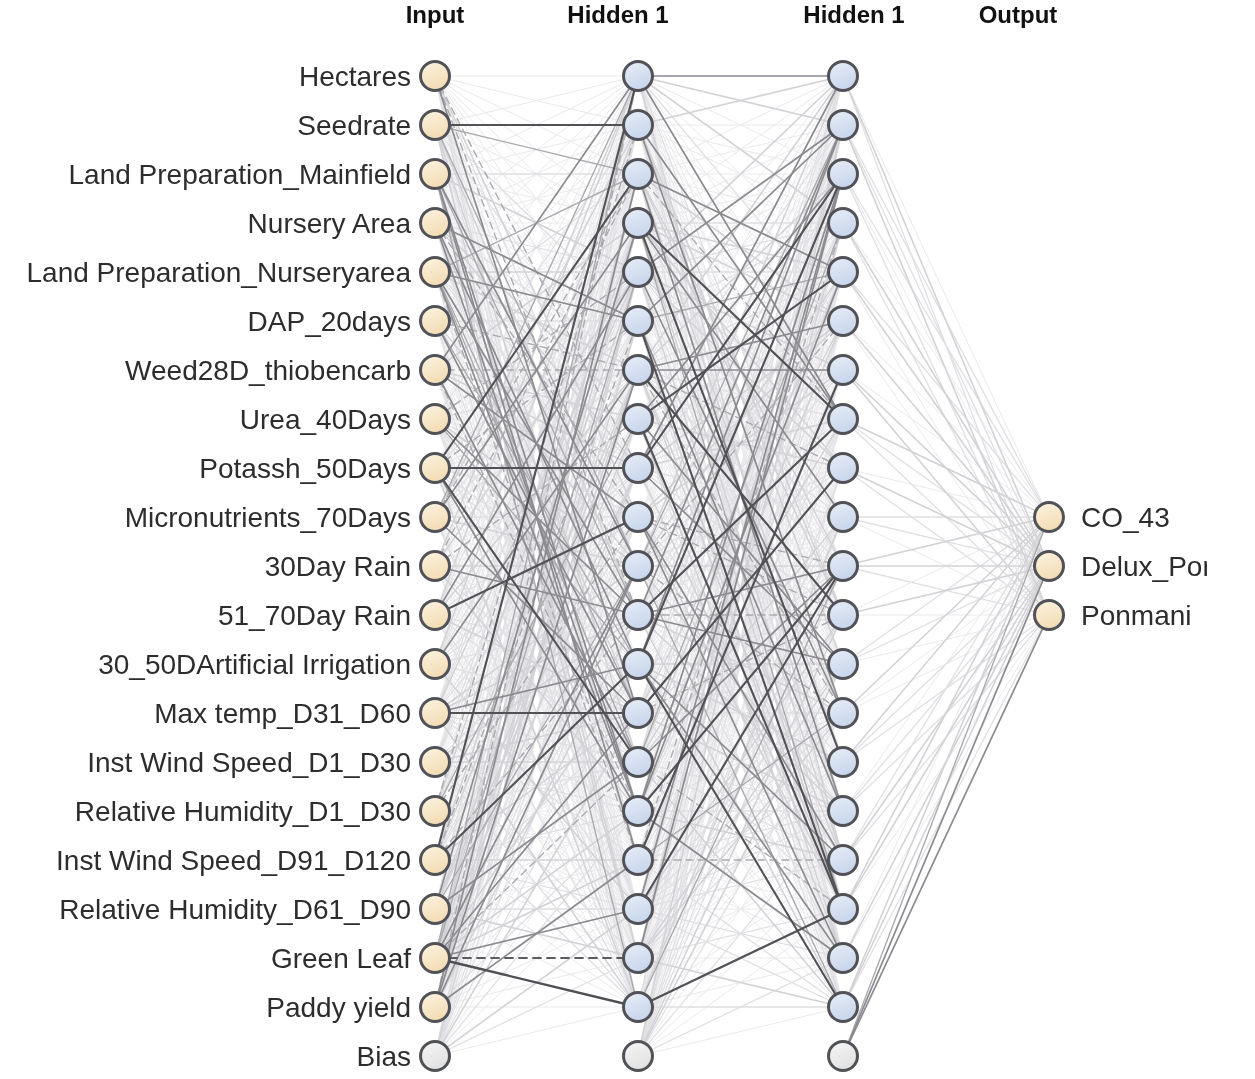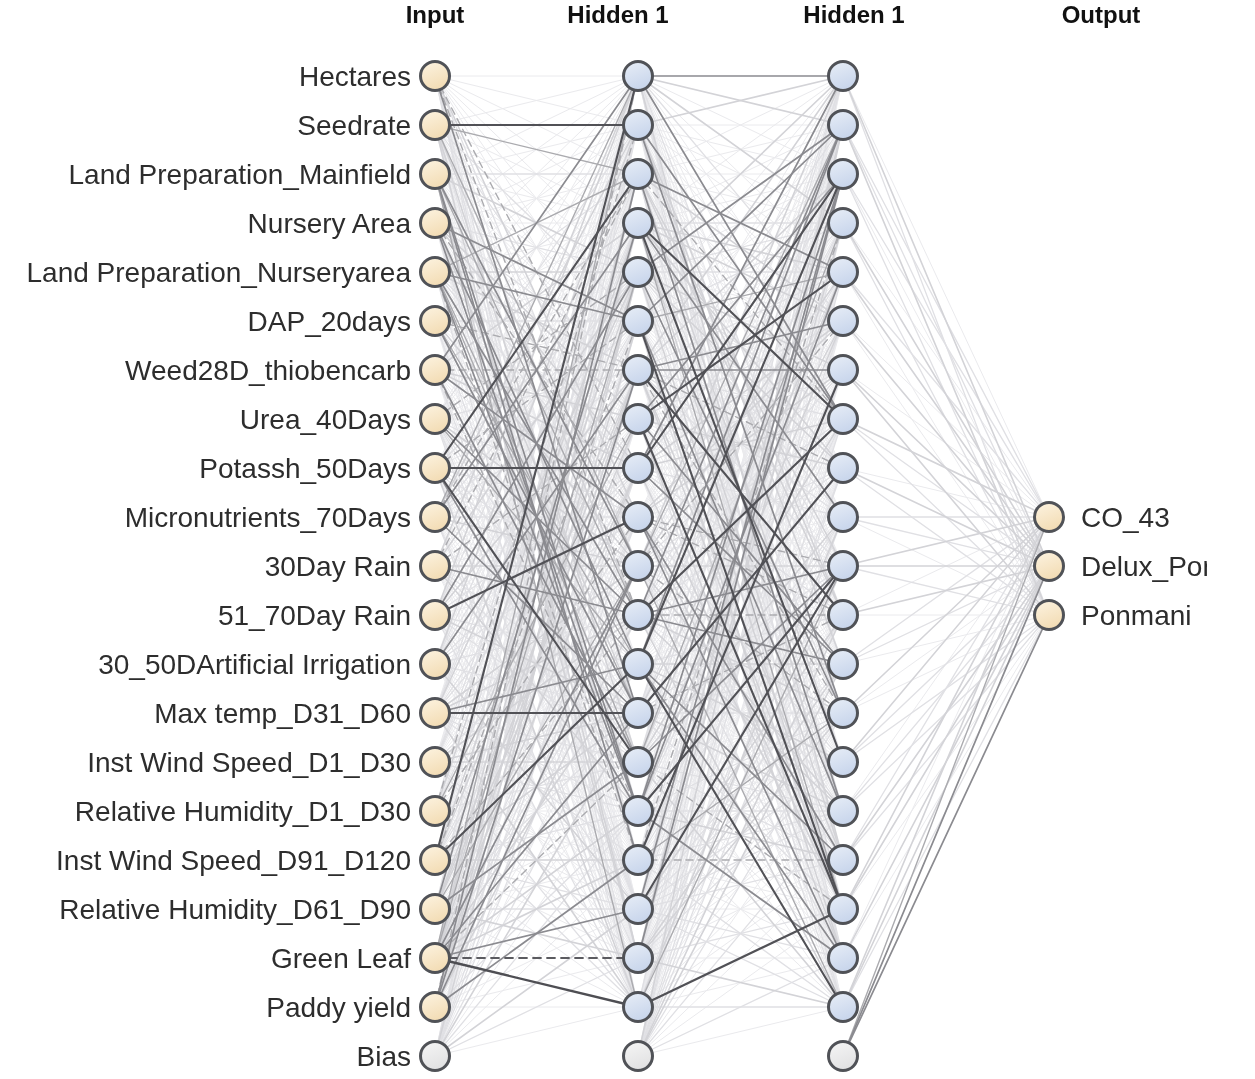--- a/index.html
+++ b/index.html
@@ -29,21 +29,21 @@
   }
 </style>
 </head>
 <body>
 
 <div class="page">
 
   <div class="layer-header" style="left:435px">Input</div>
   <div class="layer-header" style="left:618px">Hidden 1</div>
   <div class="layer-header" style="left:854px">Hidden 1</div>
-  <div class="layer-header" style="left:1101px">Output</div>
+  <div class="layer-header" style="left:1018px">Output</div>
 
   <svg id="net" width="1255" height="1079" viewBox="0 0 1255 1079">
     <defs>
       <linearGradient id="gCream" x1="0" y1="0" x2="0.4" y2="1">
         <stop offset="0" stop-color="#fdf4e2"></stop>
         <stop offset="1" stop-color="#f3ddb6"></stop>
       </linearGradient>
       <linearGradient id="gBlue" x1="0" y1="0" x2="0.4" y2="1">
         <stop offset="0" stop-color="#e8eef7"></stop>
         <stop offset="1" stop-color="#c9d6ec"></stop>

